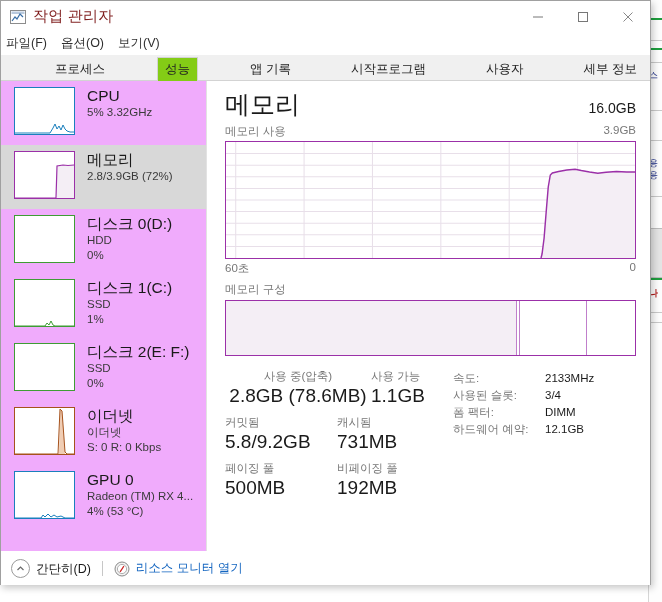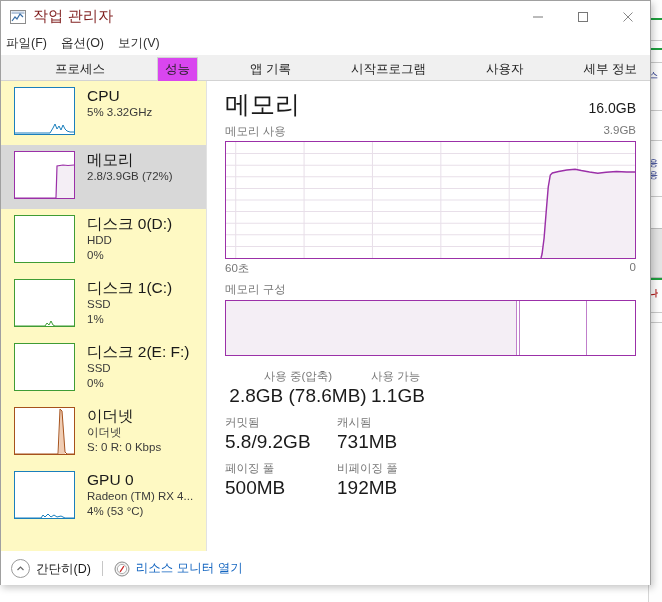--- a/index.html
+++ b/index.html
@@ -142,21 +142,21 @@
     font-size: 12.5px;
     color: #222;
     background: #f0f0f0;
     border: 1px solid transparent;
     border-bottom: none;
     box-sizing: border-box;
     white-space: nowrap;
     margin-left: 44px;
   }
   .tab.active {
-    background: #d946ef;
+    background: #84cc16;
     border-color: #d3d3d3;
     position: relative;
     z-index: 2;
     margin-bottom: -1px;
     height: 24px;
     line-height: 23px;
   }
 
   
   .content {
@@ -166,21 +166,21 @@
   }
 
   
   .sidebar {
     width: 206px;
     height: 470px;
     overflow: hidden;
     border-right: 1px solid #e2e2e2;
     box-sizing: border-box;
     position: relative;
-    background: #fef9c3;
+    background: #f0abfc;
   }
   .side-item {
     display: flex;
     align-items: flex-start;
     padding: 6px 0 6px 13px;
     box-sizing: border-box;
     height: 64px;
   }
   .side-item.selected { background: #d8d8d8; }
   .thumb {
@@ -615,20 +615,38 @@
               <div class="stat-label">페이징 풀</div>
               <div class="stat-value">500MB</div>
             </div>
             <div class="stat-block">
               <div class="stat-label">비페이징 풀</div>
               <div class="stat-value">192MB</div>
             </div>
           </div>
         </div>
 
+        <div class="stats-right">
+          <div class="spec-row">
+            <span class="spec-key">속도:</span>
+            <span class="spec-val">2133MHz</span>
+          </div>
+          <div class="spec-row">
+            <span class="spec-key">사용된 슬롯:</span>
+            <span class="spec-val">3/4</span>
+          </div>
+          <div class="spec-row">
+            <span class="spec-key">폼 팩터:</span>
+            <span class="spec-val">DIMM</span>
+          </div>
+          <div class="spec-row">
+            <span class="spec-key">하드웨어 예약:</span>
+            <span class="spec-val">12.1GB</span>
+          </div>
+        </div>
 
       </div>
     </div>
   </div>
 
   <div class="statusbar">
     <div class="status-chunk">
       <span class="circ-icon">
         <svg width="9" height="9" viewBox="0 0 9 9">
             <polyline points="1.5,6 4.5,3 7.5,6" fill="none" stroke="#6a6a6a" stroke-width="1.2"></polyline>

